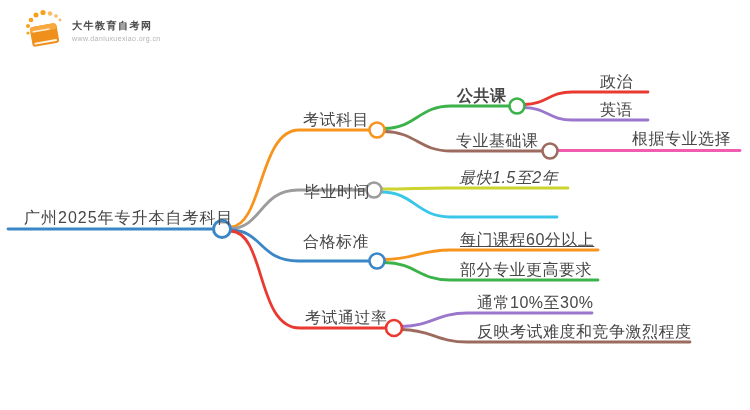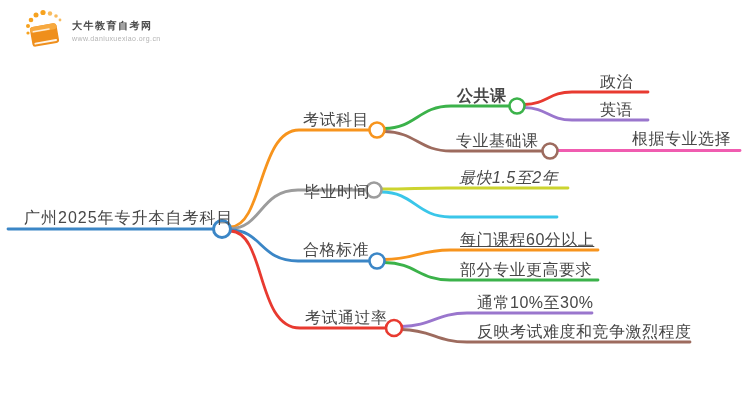--- a/index.html
+++ b/index.html
@@ -87,21 +87,21 @@
   <div class="map-label" style="left:303px;top:110px;">考试科目</div>
   <div class="map-label" style="left:457px;top:86px;font-weight:bold;">公共课</div>
   <div class="map-label" style="left:600px;top:72px;">政治</div>
   <div class="map-label" style="left:600px;top:100px;">英语</div>
   <div class="map-label" style="left:456px;top:131px;">专业基础课</div>
   <div class="map-label" style="left:632px;top:129px;">根据专业选择</div>
 
   <div class="map-label" style="left:304px;top:170px;margin-top:12px;">毕业时间</div>
   <div class="map-label" style="left:459px;top:168px;font-style:italic;">最快1.5至2年</div>
 
-  <div class="map-label" style="left:303px;top:240px;">合格标准</div>
+  <div class="map-label" style="left:303px;top:232px;">合格标准</div>
   <div class="map-label" style="left:460px;top:230px;text-decoration:underline;">每门课程60分以上</div>
   <div class="map-label" style="left:460px;top:260px;">部分专业更高要求</div>
 
   <div class="map-label" style="left:305px;top:308px;">考试通过率</div>
   <div class="map-label" style="left:477px;top:293px;text-align:center;">通常10%至30%</div>
   <div class="map-label" style="left:477px;top:322px;">反映考试难度和竞争激烈程度</div>
 
 </div>
 
 </body></html>

